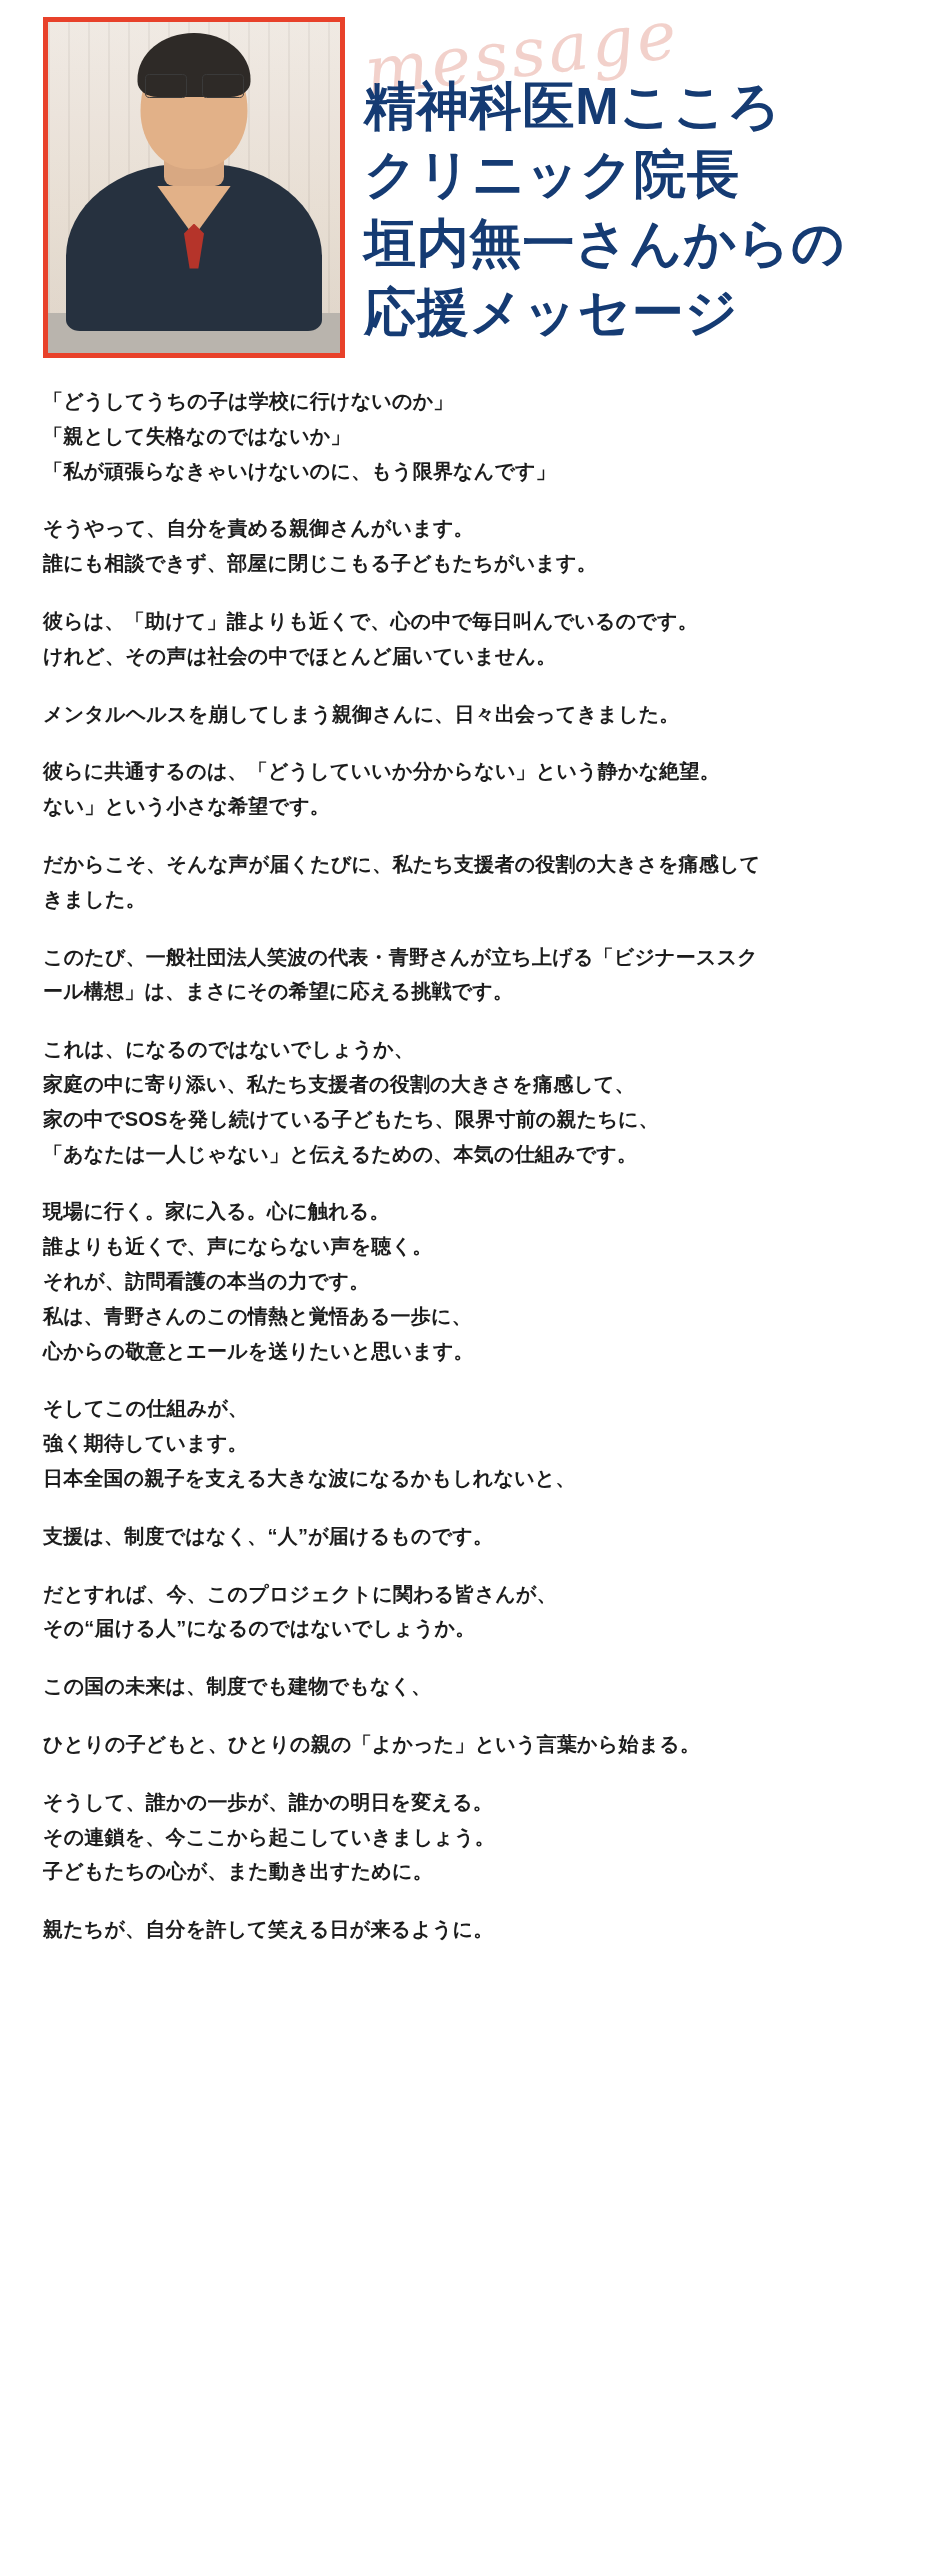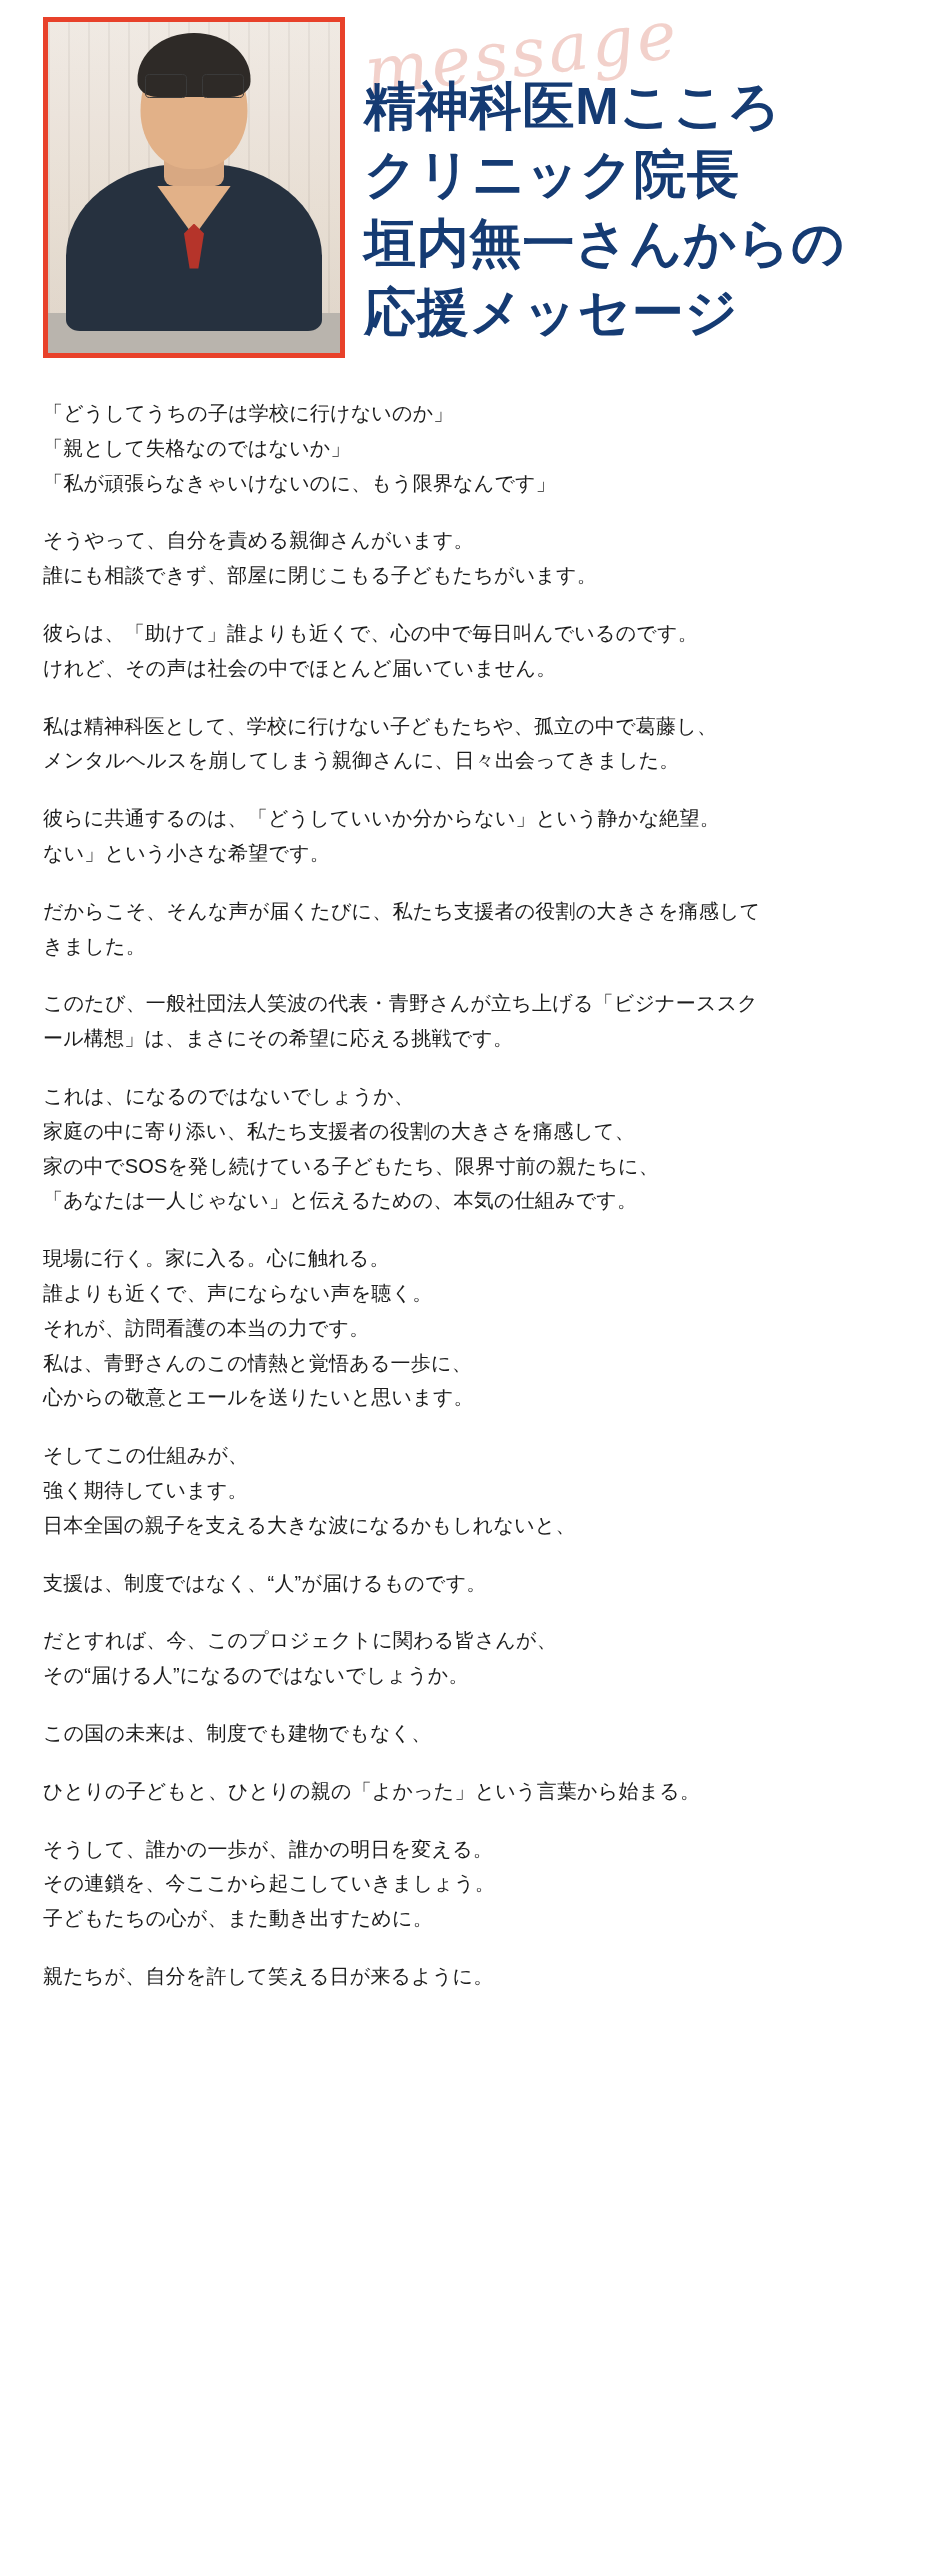--- a/index.html
+++ b/index.html
@@ -179,21 +179,21 @@
   .body-text {
     position: absolute;
     left: 43px;
     top: 380px;
     width: 852px;
     font-size: 20px;
     line-height: 1.74;
     color: #1c1c1c;
     letter-spacing: 0.2px;
   }
-  .para { margin: 16px 0 23px 0; }
+  .para { margin: 4px 0 23px 0; font-weight: bold; }
   .para .l { display: block; }
 </style>
 </head>
 <body>
 
 <div class="header">
 
   <div class="portrait-frame">
     <div class="portrait">
       <div class="bg-stripes"></div>
@@ -232,21 +232,20 @@
     <span class="l">そうやって、自分を責める親御さんがいます。</span>
     <span class="l">誰にも相談できず、部屋に閉じこもる子どもたちがいます。</span>
   </p>
 
   <p class="para">
     <span class="l">彼らは、「助けて」誰よりも近くで、心の中で毎日叫んでいるのです。</span>
     <span class="l">けれど、その声は社会の中でほとんど届いていません。</span>
   </p>
 
   <p class="para">
-    <span class="l">私は精神科医として、学校に行けない子どもたちや、孤立の中で葛藤し、</span>
     <span class="l">メンタルヘルスを崩してしまう親御さんに、日々出会ってきました。</span>
   </p>
 
   <p class="para">
     <span class="l">彼らに共通するのは、「どうしていいか分からない」という静かな絶望。</span>
     <span class="l">ない」という小さな希望です。</span>
   </p>
 
   <p class="para">
     <span class="l">だからこそ、そんな声が届くたびに、私たち支援者の役割の大きさを痛感して</span>

